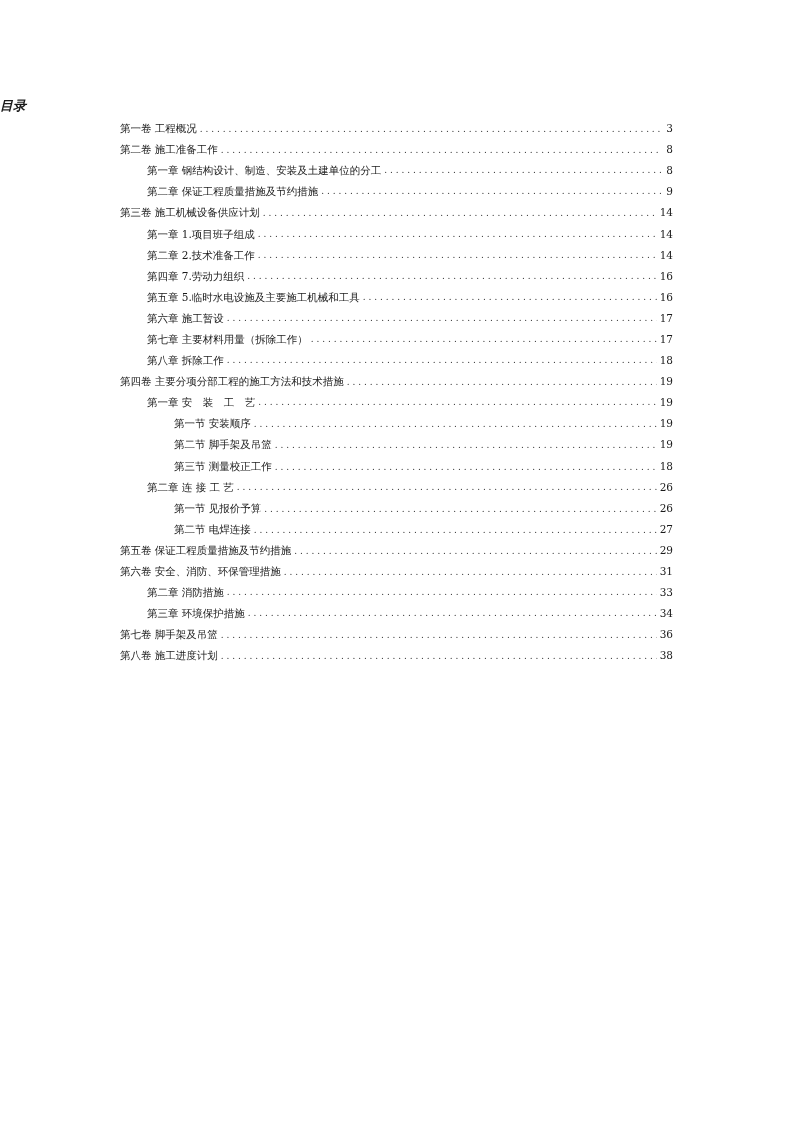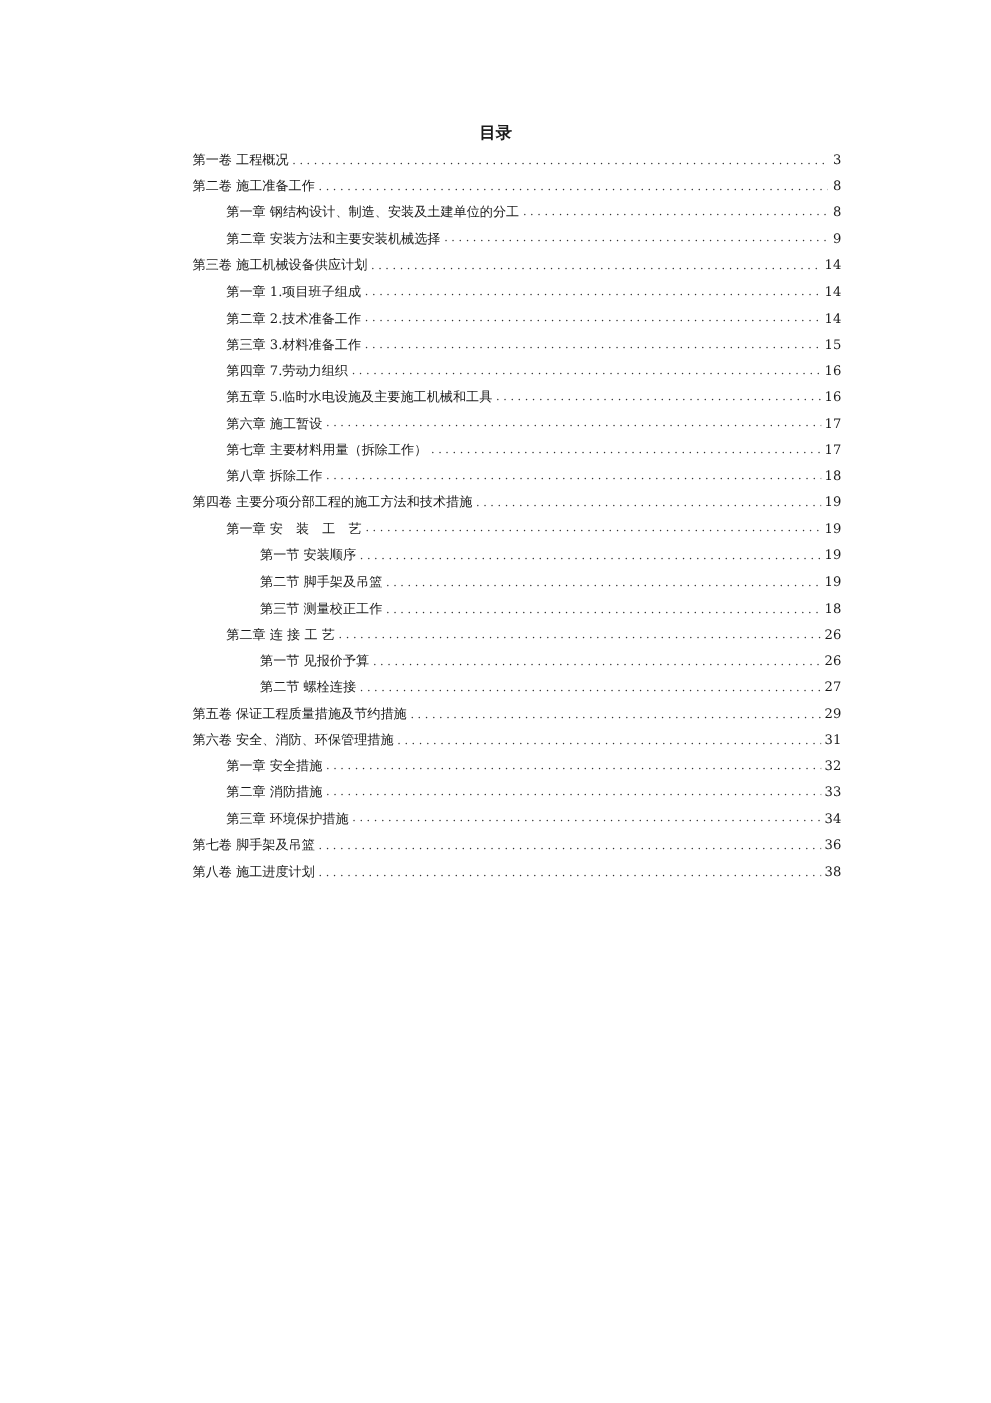--- a/index.html
+++ b/index.html
@@ -1,24 +1,24 @@
 <!DOCTYPE html>
 <html><head>
 <meta charset="utf-8">
 <style>
   html, body { margin: 0; padding: 0; background: #ffffff; }
   body { width: 793px; height: 1122px; position: relative; overflow: hidden;
          font-family: "DejaVu Serif", "Liberation Serif", serif; color: #1a1a1a; }
-  .title { position: absolute; top: 97px; left: 0; width: 793px; text-align: center;
-           font-family: "DejaVu Sans", "Liberation Sans", sans-serif; font-weight: bold; font-size: 13px; }
+  .title { position: absolute; top: 97px; left: 0; width: 793px; 
+           font-family: "DejaVu Sans", "Liberation Sans", sans-serif; font-weight: bold; font-size: 13px; font-style: italic; }
   .toc { position: absolute; top: 118px; left: 120px; width: 553px; }
   .row { display: flex; align-items: baseline; height: 21.1px; font-size: 10.5px; line-height: 21px; white-space: nowrap; }
   .row.l1 { padding-left: 27px; align-items: center; }
   .row.l2 { padding-left: 54px; }
-  .label { flex: 0 0 auto; margin-left: 34px; }
+  .label { flex: 0 0 auto; }
   .leader { flex: 1 1 auto; overflow: hidden; margin: 0 3px; color: #333; letter-spacing: 1.6px; font-size: 9px; }
   .leader::before { content: ". . . . . . . . . . . . . . . . . . . . . . . . . . . . . . . . . . . . . . . . . . . . . . . . . . . . . . . . . . . . . . . . . . . . . . . . . . . . . . . . . . . . . . . . . . . . . . . . . . . . . . . . . . . . . . . . . . . . . . . . . . . . . . . . . . . . . . . . . . . . . . . . . . . . . . . . . . . . . . . . . . . . . . . . . . . . . . . . . . . . . . . . . . . . . . . . . . . . . . . . . . . . . . . . . . . . . . . . . . . . . . . . . . . . . . . . . . . . . . . . . . . . . . . . . . . . . . . . . . . . . . . . . . . . . . . . . . . . . ."; letter-spacing: 0; }
   .page { flex: 0 0 auto; text-align: right; min-width: 8px; }
 </style>
 </head>
 <body>
 
 <div class="title">目录</div>
 
 <div class="toc">
@@ -31,43 +31,38 @@
       <span class="label">第二卷  施工准备工作</span>
       <span class="leader"></span>
       <span class="page">8</span>
     </div>
   <div class="row l1">
       <span class="label">第一章  钢结构设计、制造、安装及土建单位的分工</span>
       <span class="leader"></span>
       <span class="page">8</span>
     </div>
   <div class="row l1">
-      <span class="label">第二章  安装方法和主要安装机械选择</span>
+      <span class="label">第二章  保证工程质量措施及节约措施</span>
       <span class="leader"></span>
       <span class="page">9</span>
     </div>
   <div class="row l0">
       <span class="label">第三卷  施工机械设备供应计划</span>
       <span class="leader"></span>
       <span class="page">14</span>
     </div>
   <div class="row l1">
       <span class="label">第一章  1.项目班子组成</span>
       <span class="leader"></span>
       <span class="page">14</span>
     </div>
   <div class="row l1">
       <span class="label">第二章  2.技术准备工作</span>
       <span class="leader"></span>
       <span class="page">14</span>
-    </div>
-  <div class="row l1">
-      <span class="label">第三章  3.材料准备工作</span>
-      <span class="leader"></span>
-      <span class="page">15</span>
     </div>
   <div class="row l1">
       <span class="label">第四章  7.劳动力组织</span>
       <span class="leader"></span>
       <span class="page">16</span>
     </div>
   <div class="row l1">
       <span class="label">第五章  5.临时水电设施及主要施工机械和工具</span>
       <span class="leader"></span>
       <span class="page">16</span>
@@ -116,38 +111,33 @@
       <span class="label">第二章  连 接 工 艺</span>
       <span class="leader"></span>
       <span class="page">26</span>
     </div>
   <div class="row l2">
       <span class="label">第一节  见报价予算</span>
       <span class="leader"></span>
       <span class="page">26</span>
     </div>
   <div class="row l2">
-      <span class="label">第二节  螺栓连接</span>
+      <span class="label">第二节  电焊连接</span>
       <span class="leader"></span>
       <span class="page">27</span>
     </div>
   <div class="row l0">
       <span class="label">第五卷  保证工程质量措施及节约措施</span>
       <span class="leader"></span>
       <span class="page">29</span>
     </div>
   <div class="row l0">
       <span class="label">第六卷  安全、消防、环保管理措施</span>
       <span class="leader"></span>
       <span class="page">31</span>
-    </div>
-  <div class="row l1">
-      <span class="label">第一章  安全措施</span>
-      <span class="leader"></span>
-      <span class="page">32</span>
     </div>
   <div class="row l1">
       <span class="label">第二章  消防措施</span>
       <span class="leader"></span>
       <span class="page">33</span>
     </div>
   <div class="row l1">
       <span class="label">第三章  环境保护措施</span>
       <span class="leader"></span>
       <span class="page">34</span>

